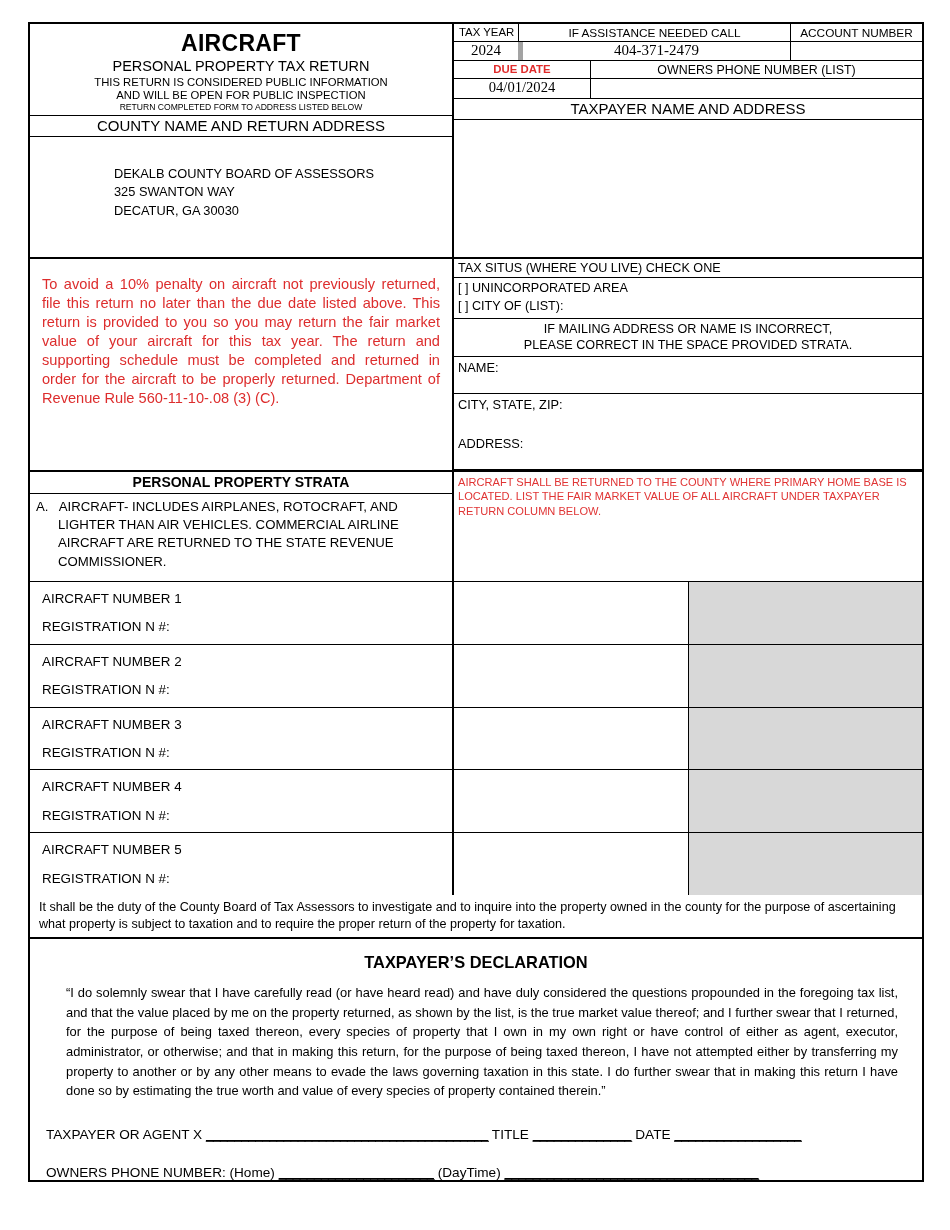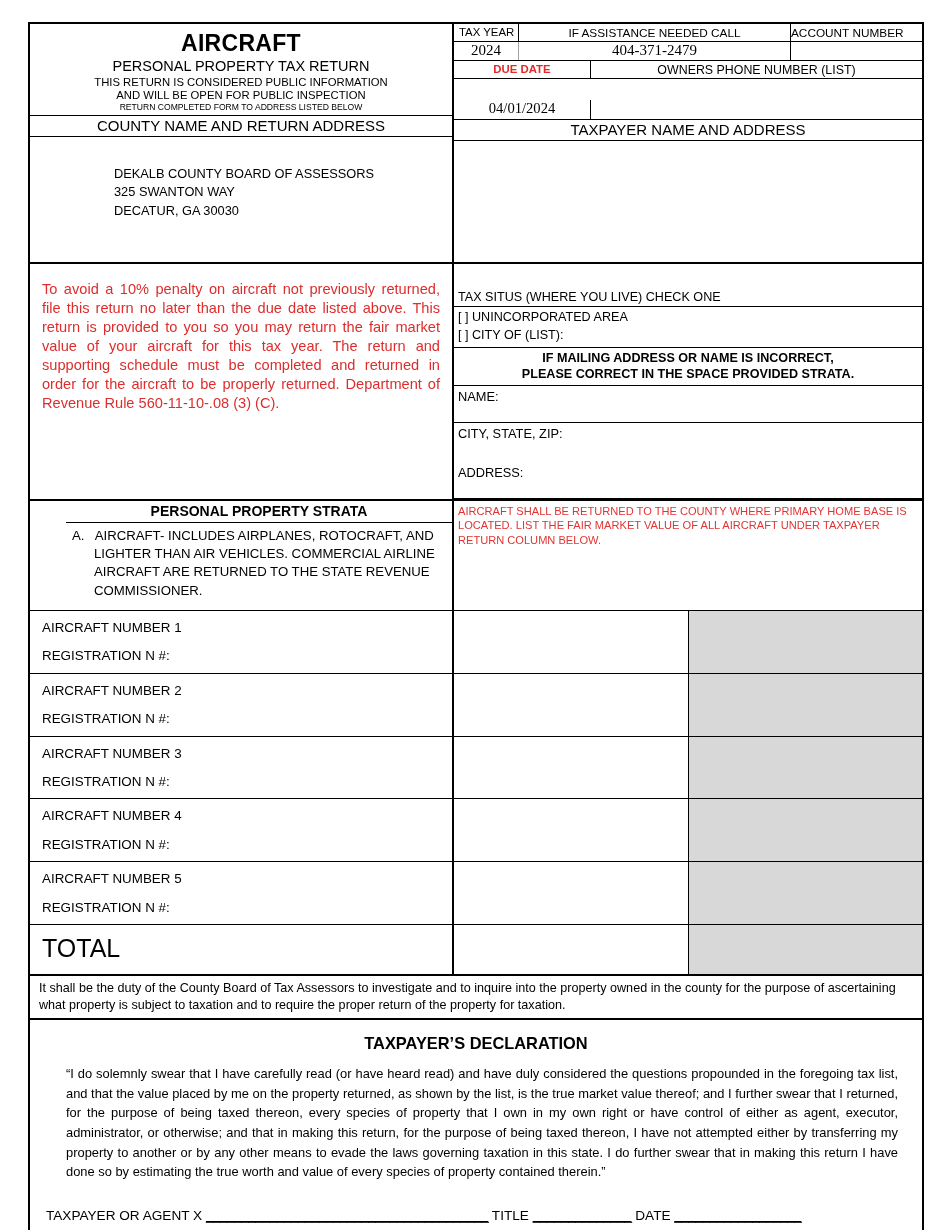--- a/index.html
+++ b/index.html
@@ -51,66 +51,66 @@
   }
   .addr-box {
     height: 121px; padding: 28px 0 0 84px;
     font-size: 12.8px; line-height: 1.45; border-top: 1px solid #000;
   }
 
   .hr-r1 { display:flex; border-bottom:1px solid #000; }
   .hr-r1 .c1 { width: 64px; font-size: 11.4px; padding: 2px 3px 1px 5px; }
   .hr-r1 .c2 { width: 272px; font-size: 11.8px; text-align:center; padding: 2px 0 1px;
                border-left: 1px solid #000; }
-  .hr-r1 .c3 { width: 132px; font-size: 11.8px; padding: 2px 0 1px;
+  .hr-r1 .c3 { width: 132px; font-size: 11.8px; text-align:center; padding: 2px 8px 1px;
                border-left: 1px solid #000; }
 
   .hr-r2 { display:flex; border-bottom:1px solid #000; }
   .hr-r2 .c1 { width: 64px; font-size: 15px; text-align:center; padding: 0 0 1px; }
   .hr-r2 .c2 { width: 272px; font-size: 15px; text-align:center; padding: 0 4px 1px;
-               border-left: 1px solid #a3a3a3; }
+               border-left: 5px solid #a3a3a3; }
   .hr-r2 .c3 { width: 132px; border-left: 1px solid #000; }
 
   .hr-r3 { display:flex; border-bottom:1px solid #000; }
   .hr-r3 .c1 { width: 136px; font-size: 11.4px; text-align:center; color:#e02b2b;
                font-weight:600; padding: 2px 0 1px; }
   .hr-r3 .c2 { width: 332px; font-size: 12.4px; text-align:center; padding: 2px 0 1px;
                border-left: 1px solid #000; }
 
-  .hr-r4 { display:flex; border-bottom:1px solid #000;margin-top:21px; }
+  .hr-r4 { display:flex; border-bottom:1px solid #000; }
   .hr-r4 .c1 { width: 136px; font-size: 14.6px; text-align:center; padding: 0 0 2px; }
   .hr-r4 .c2 { width: 332px; border-left: 1px solid #000; }
 
   .hr-band { font-size: 15px; text-align:center; border-bottom:1px solid #000;
              padding: 1px 0 2px; }
   .taxpayer-blank { height: 121px; }
 
   
   .mid { display:flex; border-top: 2px solid #000; }
   .mid-left { width: 424px; border-right: 2px solid #000; }
-  .mid-right { width: 468px; margin-top: 24px; }
+  .mid-right { width: 468px; }
 
   .red-notice {
     color: #dd2d2d; font-size: 14.6px; line-height: 1.30;
     text-align: justify; text-justify: inter-word;
     padding: 16px 12px 14px 12px;
     height: 200px;
   }
   .situs-hd { font-size: 12.6px; padding: 2px 0 2px 4px; border-bottom: 1px solid #000; }
   .situs-opts { font-size: 12.6px; padding: 2px 0 2px 4px; line-height: 1.42;
                 border-bottom: 1px solid #000; }
   .correct-note { font-size: 12.6px; text-align:center; line-height: 1.28;
-                  padding: 2px 0 3px; border-bottom: 1px solid #000; font-weight: bold; }
+                  padding: 2px 0 3px; border-bottom: 1px solid #000; }
   .fld { font-size: 12.8px; padding: 3px 0 3px 4px; height: 37px;
          border-bottom: 1px solid #000; }
   .fld.last { border-bottom: none; height: 39px; }
 
   
   .strata { display:flex; border-top: 2px solid #000; }
-  .strata-left { width: 424px; border-right: 2px solid #000; padding-left: 36px; }
+  .strata-left { width: 424px; border-right: 2px solid #000; }
   .strata-right { width: 468px; }
   .strata-hd { font-size: 14px; font-weight: bold; text-align:center;
                padding: 2px 0 3px; border-bottom: 1px solid #000; }
   .strata-body { font-size: 13.2px; line-height: 1.38; padding: 4px 6px 6px 6px;
                  height: 87px; }
   .strata-body .ind { padding-left: 22px; text-indent: -22px; }
   .red-small { color: #e03434; font-size: 11.1px; line-height: 1.30;
                padding: 3px 4px 4px 4px; height: 52px; }
   .colhdrs { display:flex; border-top: 1px solid #000; height: 52px; }
   .colhdr { font-size: 12.2px; text-align:center; line-height: 1.25;
@@ -266,25 +266,20 @@
 
       <div class="acrow">
         <div class="ac-label">
           <div>AIRCRAFT NUMBER 5</div>
           <div class="l2">REGISTRATION N #:</div>
         </div>
         <div class="ac-val"></div>
         <div class="ac-off"></div>
       </div>
 
-      <div class="totrow">
-        <div class="tot-label">TOTAL</div>
-        <div class="tot-val"></div>
-        <div class="tot-off"></div>
-      </div>
     </div>
 
     <div class="duty">It shall be the duty of the County Board of Tax Assessors to investigate and to inquire into the property owned in the county for the purpose of ascertaining what property is subject to taxation and to require the proper return of the property for taxation.</div>
 
     <div>
       <div class="decl-hd">TAXPAYER’S DECLARATION</div>
       <div class="decl-body">“I do solemnly swear that I have carefully read (or have heard read) and have duly considered the questions propounded in the foregoing tax list, and that the value placed by me on the property returned, as shown by the list, is the true market value thereof; and I further swear that I returned, for the purpose of being taxed thereon, every species of property that I own in my own right or have control of either as agent, executor, administrator, or otherwise; and that in making this return, for the purpose of being taxed thereon, I have not attempted either by transferring my property to another or by any other means to evade the laws governing taxation in this state. I do further swear that in making this return I have done so by estimating the true worth and value of every species of property contained therein.”</div>
 
       <div class="sig">
         <div class="sig-line">

